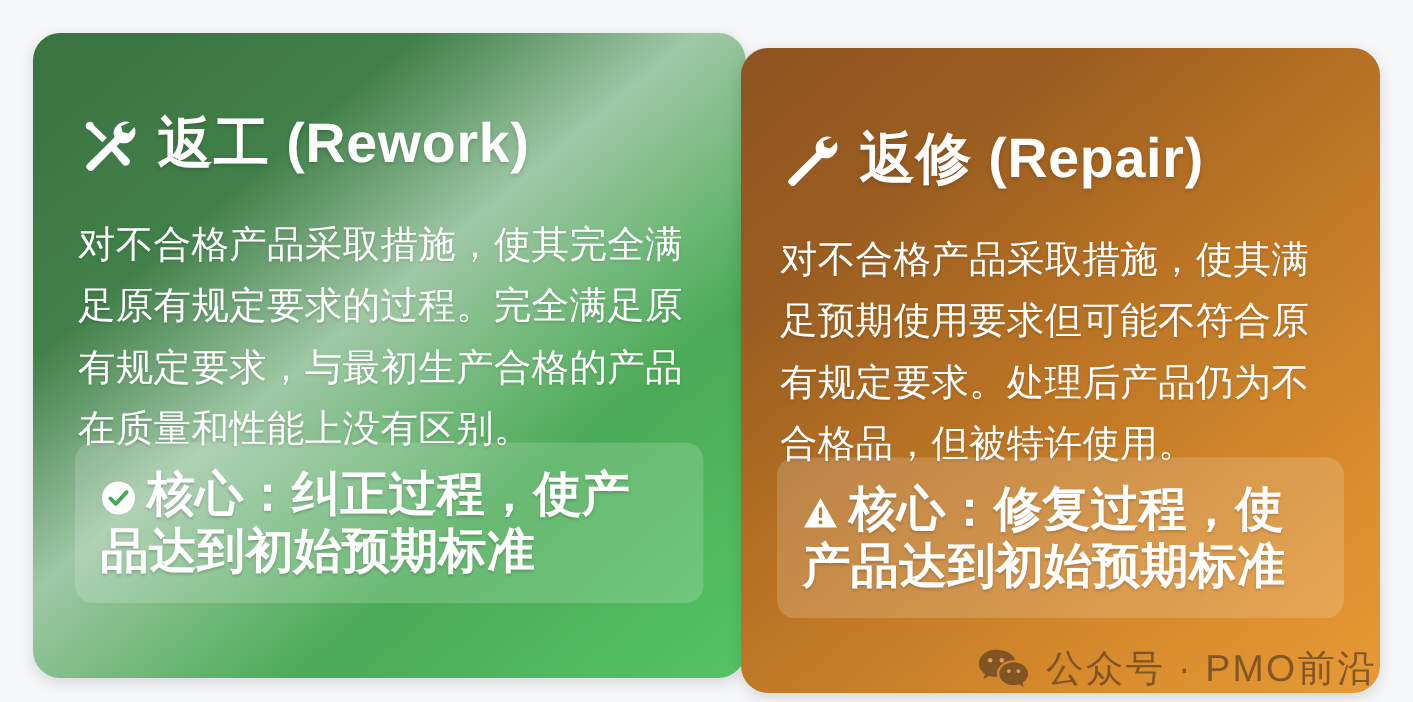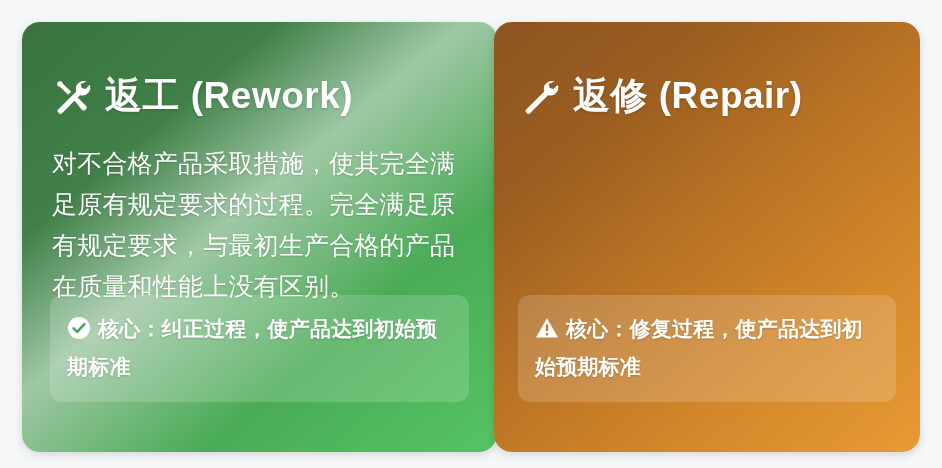--- a/index.html
+++ b/index.html
@@ -15,21 +15,21 @@
     position:absolute;
     border-radius:18px;
     overflow:hidden;
     box-shadow:0 3px 10px rgba(0,0,0,0.13);
   }
   .card-rework {
     left:22px; top:22px; width:475px; height:430px;
     background:linear-gradient(140deg,#3a7340 0%,#418049 26%,#49995180 45%,#4aab56 70%,#55c464 100%);
   }
   .card-repair {
-    left:494px; top:22px; width:426px; height:430px;
+    left:494px; top:32px; width:426px; height:430px;
     background:linear-gradient(140deg,#8d5420 0%,#9b5e20 24%,#b97324 48%,#d4882b 74%,#e79a34 100%);
   }
 
   .card-inner { position:relative; padding:54px 30px 0 30px; height:100%; }
   .card-repair .card-inner { padding-left:26px; padding-right:26px; }
 
   .card-title {
     display:flex;
     align-items:center;
     gap:13px;
@@ -56,21 +56,21 @@
 
   .highlight {
     position:absolute;
     left:28px;
     right:28px;
     bottom:50px;
     border-radius:12px;
     padding:15px 17px 16px 17px;
     background:rgba(255,255,255,0.17);
     color:#ffffff;
-    font-size:21px;
+    font-size:32px;
     font-weight:bold;
     line-height:38px;
     letter-spacing:0.2px;
     text-shadow:0 1px 2px rgba(0,0,0,0.18);
   }
   .card-repair .highlight { left:24px; right:24px; }
   .hl-icon {
     display:inline-block;
     width:24px; height:24px;
     vertical-align:-4px;
@@ -139,28 +139,44 @@
           <svg viewBox="0 0 48 48" xmlns="http://www.w3.org/2000/svg">
             <g fill="#ffffff">
               <path d="M41.5 6.6 a9.6 9.6 0 0 0 -12.4 12.1 L7.4 40.1 a2.6 2.6 0 0 0 0 3.7 l0.9 0.9 a2.6 2.6 0 0 0 3.7 0 L33.6 23 A9.6 9.6 0 0 0 45.3 10.4 l-5.1 5.1 -4.6 -1.2 -1.2 -4.6 Z"></path>
               <circle cx="11" cy="42" r="2.4"></circle>
             </g>
           </svg>
         </span>
         <span class="title-text">返修 (Repair)</span>
       </div>
 
+      <div class="card-body"><span>对</span><b>不合格产品</b><span>采取措施，使其</span><b>满足预期使用要求</b><span>但可能不符合原有规定要求。处理后产品仍为不合格品，但被特许使用。</span></div>
 
       <div class="highlight">
         <span class="hl-icon">
           <svg viewBox="0 0 24 24" xmlns="http://www.w3.org/2000/svg">
             <path d="M12 2.2 L23 21.6 L1 21.6 Z" fill="#ffffff"></path>
             <rect x="10.9" y="8.2" width="2.2" height="7.2" rx="1.1" fill="#c07b28"></rect>
             <circle cx="12" cy="18.2" r="1.3" fill="#c07b28"></circle>
           </svg>
         </span><span>核心：修复过程，使产品达到初始预期标准</span>
       </div>
 
     </div>
   </div>
 
+  <div class="watermark" style="color: rgb(111, 74, 34);">
+    <span class="wm-icon">
+      <svg viewBox="0 0 34 28" xmlns="http://www.w3.org/2000/svg">
+        <g fill="#6f4a22">
+          <path d="M12 1.2 C5.6 1.2 0.6 5.4 0.6 10.4 c0 2.8 1.6 5.3 4.1 7 L3.6 20.6 l3.9 -2 a15 15 0 0 0 4.5 0.7 c0.3 0 0.6 0 0.9 0 a8.4 8.4 0 0 1 -0.3 -2.2 c0 -5 5 -9 11.1 -9 c0.4 0 0.8 0 1.2 0.1 C23.9 4.3 18.6 1.2 12 1.2 Z"></path>
+          <circle cx="8.1" cy="8.1" r="1.5" fill="#e8a45c"></circle>
+          <circle cx="15.9" cy="8.1" r="1.5" fill="#e8a45c"></circle>
+          <path d="M33.4 17.1 c0 -4.2 -4.3 -7.6 -9.6 -7.6 s-9.6 3.4 -9.6 7.6 s4.3 7.6 9.6 7.6 a12.4 12.4 0 0 0 3.4 -0.5 l3.3 1.8 l-0.9 -2.9 c2.3 -1.4 3.8 -3.5 3.8 -6 Z"></path>
+          <circle cx="20.6" cy="15.4" r="1.25" fill="#e8a45c"></circle>
+          <circle cx="26.9" cy="15.4" r="1.25" fill="#e8a45c"></circle>
+        </g>
+      </svg>
+    </span>
+    <span>公众号 · PMO前沿</span>
+  </div>
 
 </div>
 
 </body></html>

